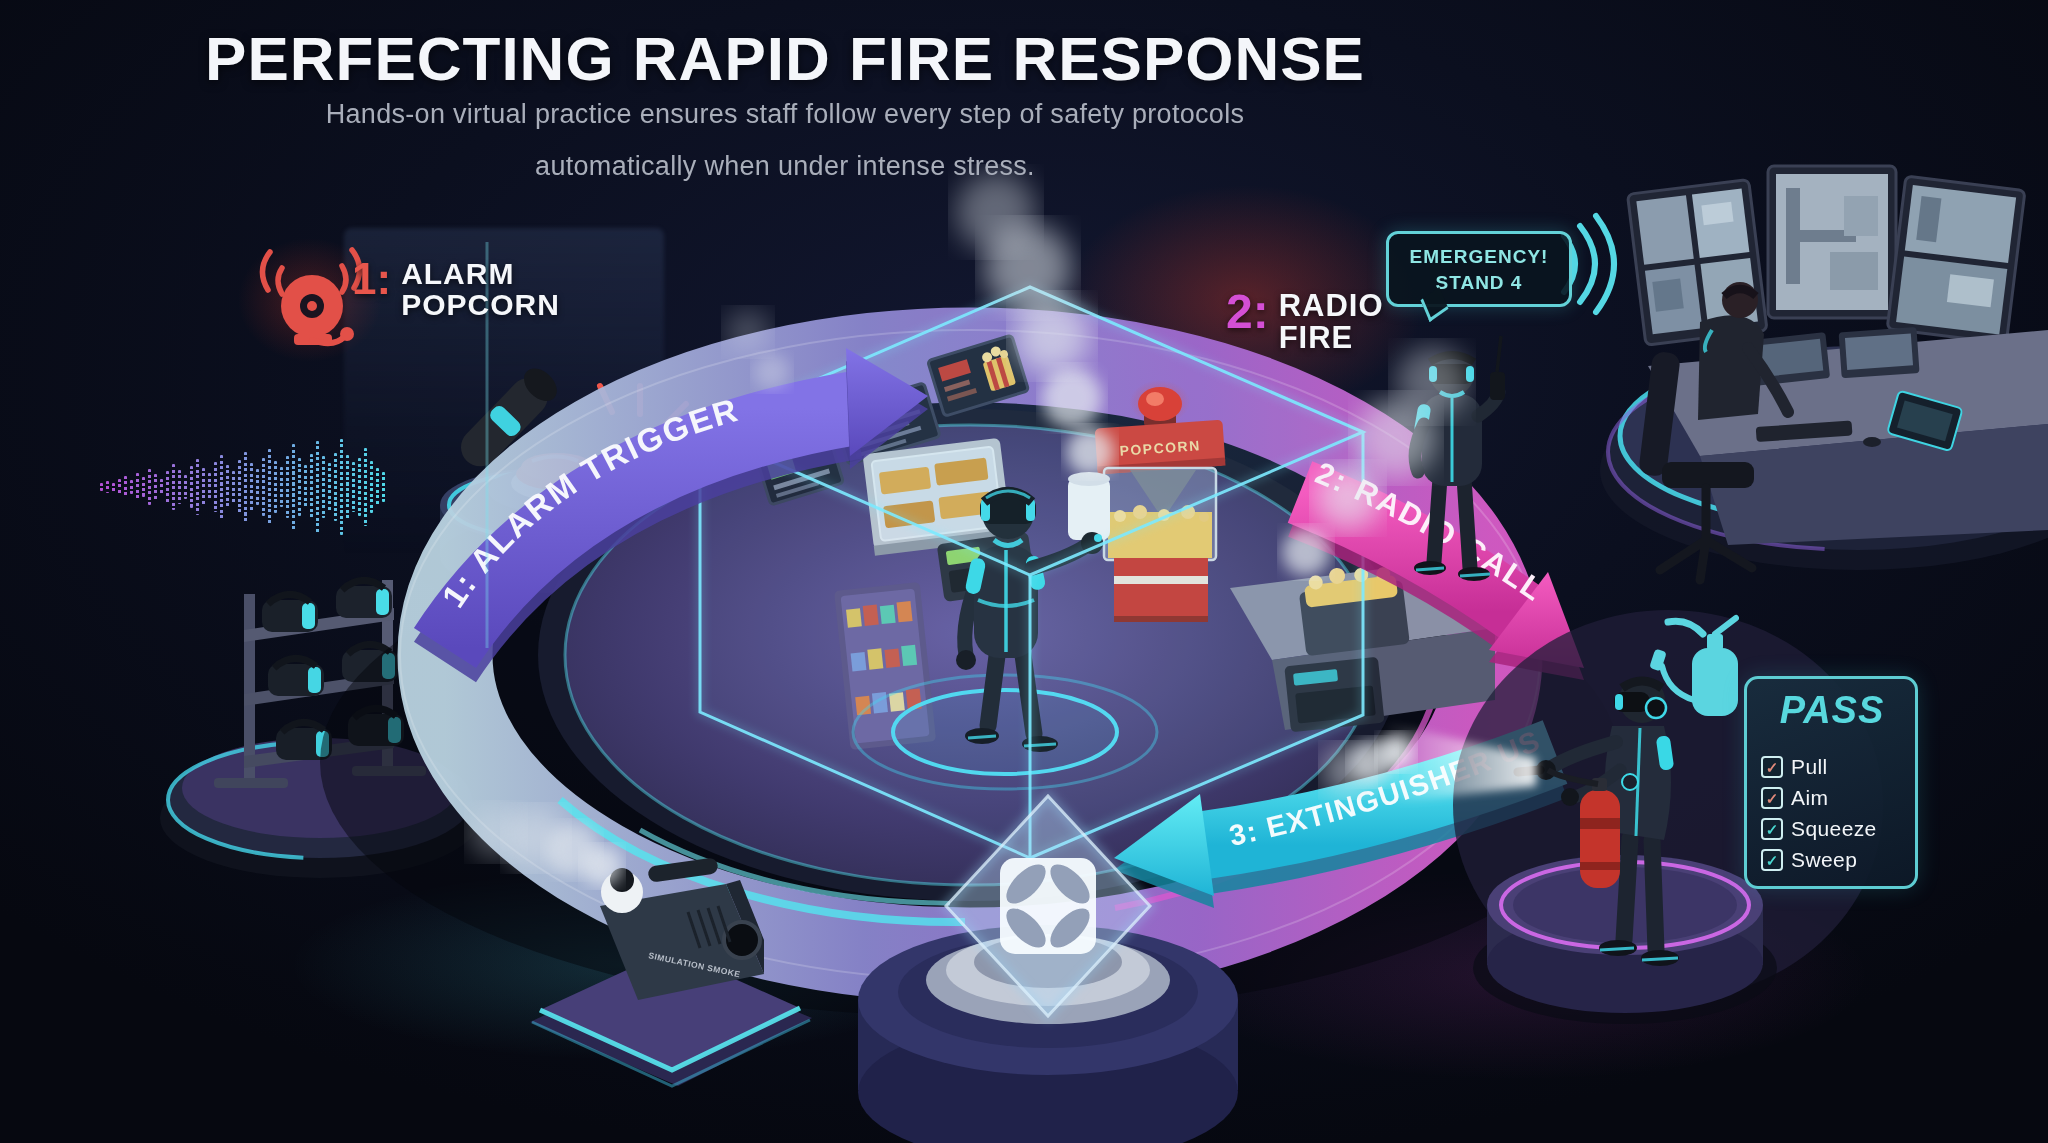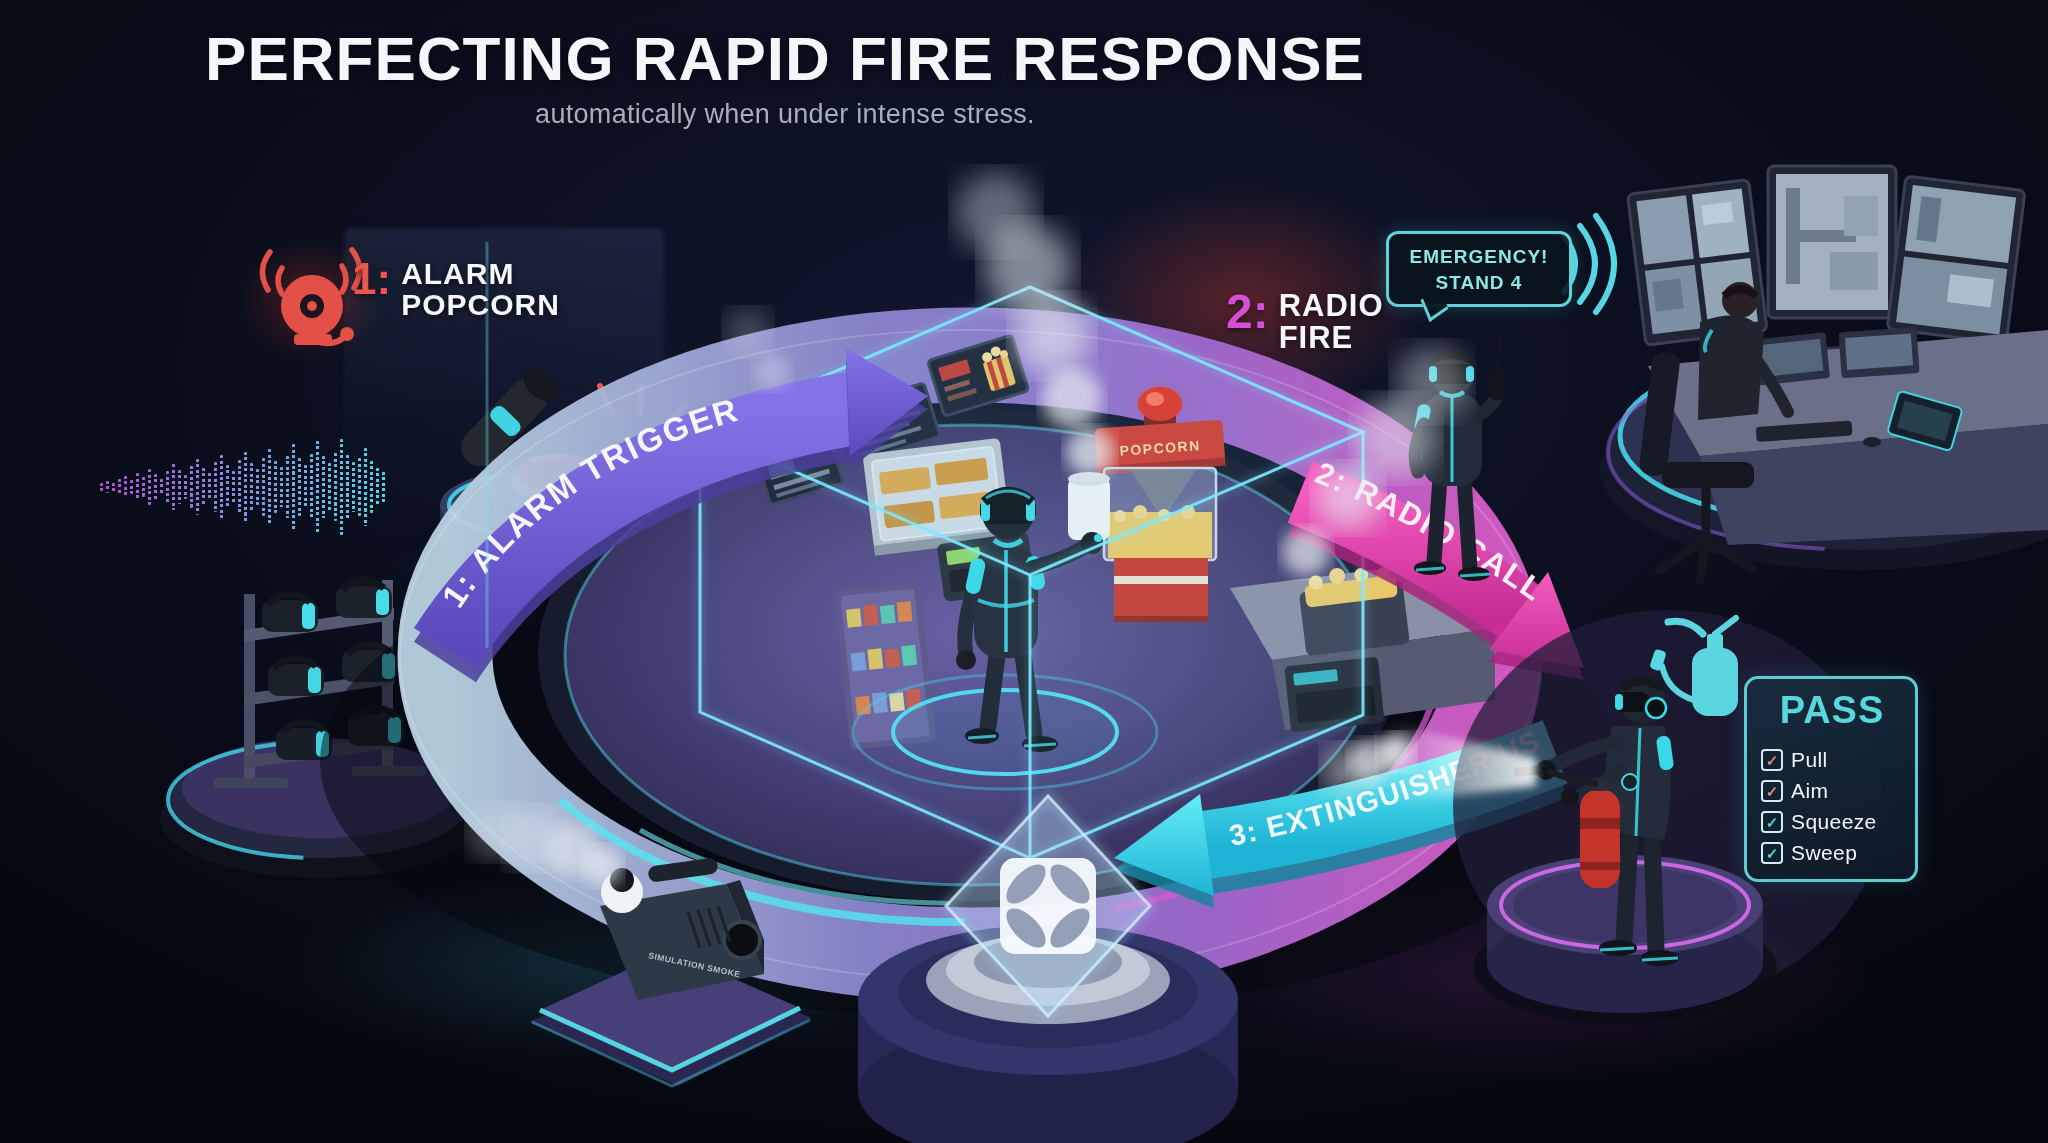--- a/index.html
+++ b/index.html
@@ -5,21 +5,21 @@
   html,body{margin:0;padding:0;background:#05070f;}
   #stage{
     position:relative;width:2048px;height:1143px;overflow:hidden;
     background:radial-gradient(ellipse 1400px 800px at 50% 32%,#121730 0%,#0b0f1f 48%,#060810 100%);
     font-family:"Liberation Sans",sans-serif;
   }
   
   #header{position:absolute;left:0;top:26px;width:1570px;text-align:center;z-index:40;}
   #title{font-size:62px;font-weight:bold;color:#f4f6fa;letter-spacing:1px;line-height:1.05;text-shadow:0 2px 10px rgba(0,0,0,.6);}
   .subtitle{font-size:27px;color:#a9aeba;font-weight:normal;line-height:1.33;letter-spacing:.3px;margin-top:6px;}
-  .subtitle+.subtitle{margin-top:9px;}
+  .subtitle+.subtitle{margin-top:16px;}
   
   svg.layer{position:absolute;left:0;top:0;z-index:10;}
   
   .step-label{position:absolute;display:flex;gap:10px;align-items:flex-start;z-index:45;}
   .step-num{font-weight:bold;text-shadow:0 2px 6px rgba(0,0,0,.6);}
   .step-titles{color:#f5f7fa;font-weight:bold;line-height:1.04;letter-spacing:1px;text-shadow:0 2px 6px rgba(0,0,0,.6);}
   #step1-label{left:352px;top:258px;}
   #step1-label .step-num{font-size:44px;margin-top:-4px;}
   #step1-label .step-titles{font-size:30px;}
   #step2-label{left:1226px;top:290px;}
@@ -35,21 +35,21 @@
     padding:10px 6px 9px 6px;text-align:center;color:#8fe6e4;font-weight:bold;font-size:19px;
     letter-spacing:1px;line-height:1.35;box-shadow:0 0 18px rgba(70,210,220,.25);}
   #speech-bubble:after{content:"";position:absolute;left:34px;bottom:-12px;width:20px;height:20px;
     background:rgba(9,21,31,.95);border-left:3px solid #63d2d8;border-bottom:3px solid #63d2d8;
     transform:rotate(-35deg) skew(-12deg);}
   
   #pass-box{position:absolute;left:1744px;top:676px;width:142px;z-index:46;
     border:3px solid #5ecdd3;border-radius:14px;
     background:linear-gradient(160deg,rgba(24,45,62,.93),rgba(13,25,40,.93));
     padding:10px 12px 14px 14px;box-shadow:0 0 22px rgba(60,200,215,.18);}
-  #pass-title{font-size:38px;font-weight:bold;color:#58d8de;letter-spacing:1px;text-align:center;margin-bottom:16px;}
+  #pass-title{font-size:38px;font-weight:bold;color:#58d8de;letter-spacing:1px;text-align:center;margin-bottom:23px;font-style:italic;}
   .pass-item{display:flex;align-items:center;gap:8px;margin-top:7px;}
   .pass-check{width:18px;height:18px;flex:0 0 18px;border:2.5px solid #cfeff1;border-radius:4px;
     background:rgba(16,34,46,.7);display:flex;align-items:center;justify-content:center;
     font-size:15px;font-weight:bold;line-height:1;}
   .pass-label{color:#f2f5f8;font-weight:normal;font-size:21px;letter-spacing:.4px;}
   
   #smoke-label{position:absolute;left:222px;top:902px;width:256px;z-index:45;text-align:center;
     color:#eef1f6;font-weight:bold;font-size:27px;line-height:1.22;letter-spacing:1px;
     text-shadow:0 2px 8px rgba(0,0,0,.7);}
   
@@ -620,20 +620,21 @@
       </g>
     </g>
 
     <line x1="487" y1="242" x2="487" y2="648" stroke="rgba(120,230,240,.35)" stroke-width="3"></line>
   </svg>
 
   <div id="step1-panel"></div>
 
   <div id="header">
     <div id="title">PERFECTING RAPID FIRE RESPONSE</div>
+    <div class="subtitle">Hands-on virtual practice ensures staff follow every step of safety protocols</div>
     <div class="subtitle">automatically when under intense stress.</div>
   </div>
 
   <div id="step1-label" class="step-label">
     <span class="step-num" style="color: rgb(232, 86, 76);">1:</span>
     <span class="step-titles">
       <div>ALARM</div>
       <div>POPCORN</div>
     </span>
   </div>

